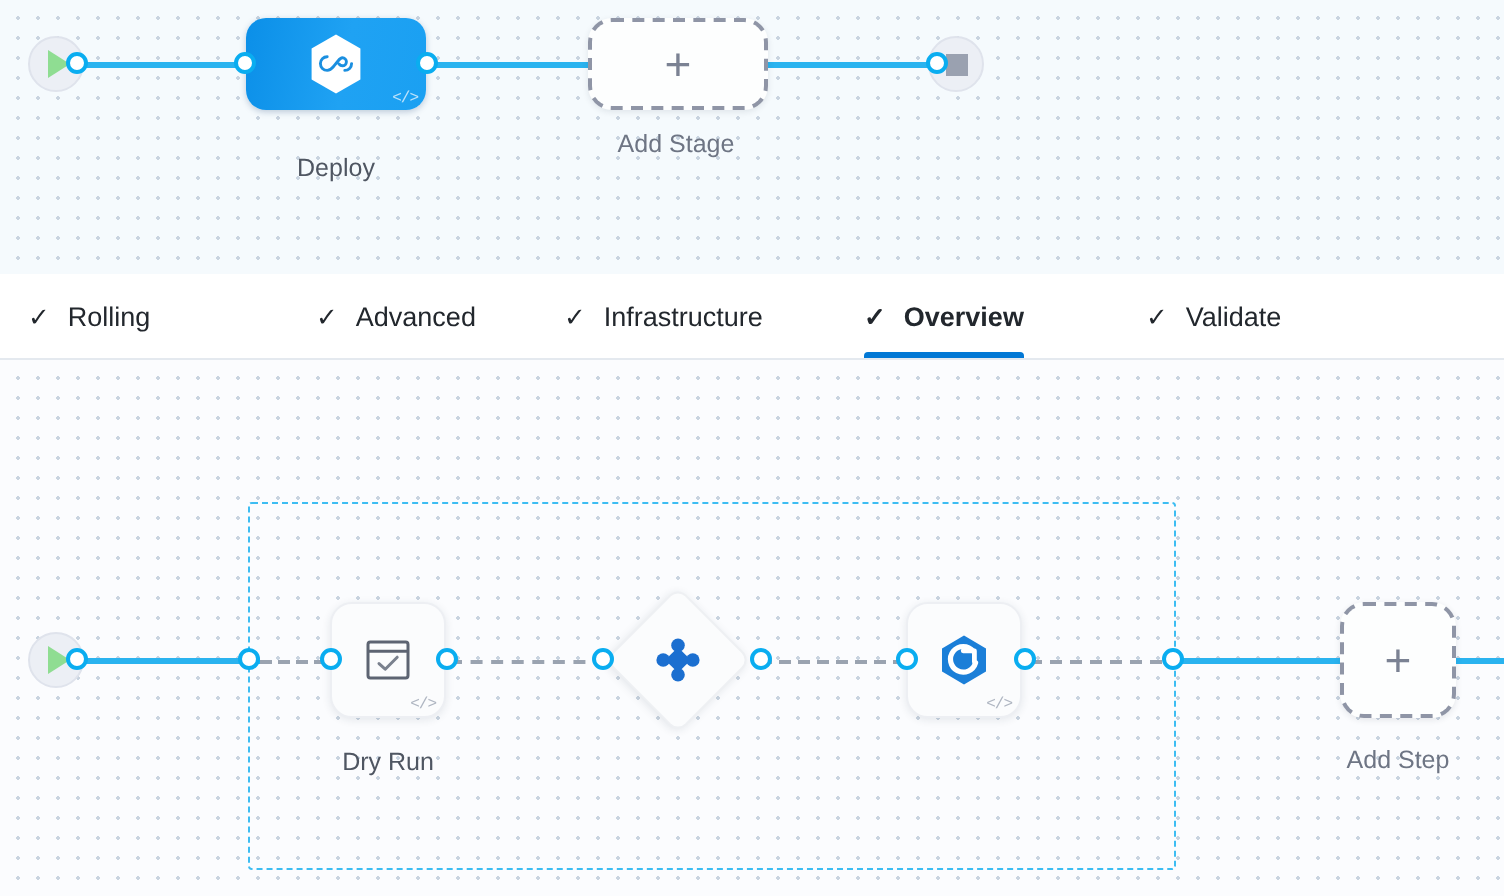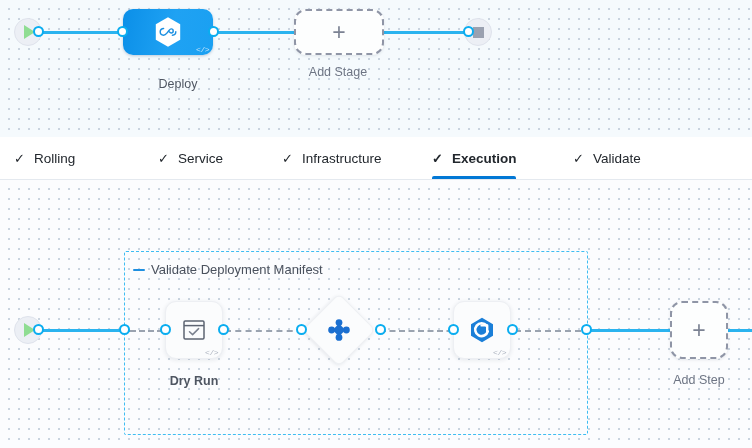--- a/index.html
+++ b/index.html
@@ -151,68 +151,64 @@
     <div class="stage-node stage-deploy" style="left:123px; top:9px;">
       <svg width="30" height="32" viewBox="0 0 30 32">
         <path d="M15 1.2 L27.2 8.2 L27.2 23.8 L15 30.8 L2.8 23.8 L2.8 8.2 Z" fill="#ffffff"></path>
         <path d="M10.6 12.4c-1.9 0-3.4 1.5-3.4 3.4s1.5 3.4 3.4 3.4c1.6 0 2.4-1 3.3-2.1l2.1-2.6c.8-1 1.3-1.6 2.2-1.6 1.1 0 2 .9 2 2s-.9 2-2 2c-.7 0-1.2-.3-1.7-.9" fill="none" stroke="#1b8fe0" stroke-width="1.45" stroke-linecap="round"></path>
         <path d="M19.4 19.2c1.9 0 3.4-1.5 3.4-3.4" fill="none" stroke="#1b8fe0" stroke-width="1.45" stroke-linecap="round"></path>
       </svg>
       <div class="code-badge on-blue">&lt;/&gt;</div>
     </div>
     <div class="port" style="left:117px; top:26px;"></div>
     <div class="port" style="left:208px; top:26px;"></div>
-    <div class="node-label" style="left:108px; top:76px; width:140px;">Deploy</div>
+    <div class="node-label" style="left:98px; top:76px; width:140px;">Deploy</div>
 
     <div class="stage-node stage-add" style="left:294px; top:9px;">
       <div class="plus-glyph">+</div>
     </div>
     <div class="node-label" style="left:268px; top:64px; width:140px; color:#6e7584;">Add Stage</div>
 
     <div class="port" style="left:463px; top:26px;"></div>
     <div class="terminal" style="left:464px; top:18px;">
       <div class="stop-sq"></div>
     </div>
   </div>
 
   <div id="tabbar">
     <div class="tab" style="left:14px;">
       <span class="tick">✓</span>
       <span>Rolling</span>
 
     </div>
     <div class="tab" style="left:158px;">
       <span class="tick">✓</span>
-      <span>Service</span>
+      <span>Advanced</span>
 
     </div>
     <div class="tab" style="left:282px;">
       <span class="tick">✓</span>
       <span>Infrastructure</span>
 
     </div>
     <div class="tab active" style="left:432px;">
       <span class="tick">✓</span>
-      <span>Execution</span>
+      <span>Overview</span>
       <span class="tab-underline"></span>
     </div>
     <div class="tab" style="left:573px;">
       <span class="tick">✓</span>
       <span>Validate</span>
 
     </div>
   </div>
 
   <div class="canvas" id="step-canvas">
 
     <div id="group-box" style="left:124px; top:71px; width:464px; height:184px;"></div>
-    <div id="group-title" style="left:133px; top:82px;">
-      <span class="collapse-dash"></span>
-      <span>Validate Deployment Manifest</span>
-    </div>
 
     <div class="edge-solid" style="left:36px; top:149px; width:94px;"></div>
     <div class="edge-dashed" style="left:130px; top:150px; width:42px;"></div>
     <div class="edge-dashed" style="left:225px; top:150px; width:78px;"></div>
     <div class="edge-dashed" style="left:380px; top:150px; width:82px;"></div>
     <div class="edge-dashed" style="left:515px; top:150px; width:76px;"></div>
     <div class="edge-solid" style="left:588px; top:149px; width:86px;"></div>
     <div class="edge-solid" style="left:728px; top:149px; width:24px;"></div>
 
     <div class="terminal" style="left:14px; top:136px;">
@@ -226,21 +222,21 @@
     <div class="step-node" style="left:165px; top:121px;">
       <svg width="26" height="26" viewBox="0 0 26 26">
         <rect x="3" y="4" width="20" height="18" rx="1.2" fill="none" stroke="#5d6472" stroke-width="1.5"></rect>
         <line x1="3" y1="8.6" x2="23" y2="8.6" stroke="#5d6472" stroke-width="1.5"></line>
         <path d="M8.5 14.8 L11.6 17.6 L17.6 11.6" fill="none" stroke="#7a818e" stroke-width="1.5" stroke-linecap="round" stroke-linejoin="round"></path>
       </svg>
       <div class="code-badge on-white">&lt;/&gt;</div>
     </div>
     <div class="port" style="left:160px; top:144px;"></div>
     <div class="port" style="left:218px; top:144px;"></div>
-    <div class="node-label" style="left:124px; top:193px; width:140px;font-weight:bold;">Dry Run</div>
+    <div class="node-label" style="left:124px; top:193px; width:140px;">Dry Run</div>
 
     <div class="step-diamond" style="left:313px; top:124px;"></div>
     <div class="diamond-icon" style="left:325px; top:136px;">
       <svg width="28" height="28" viewBox="0 0 28 28">
         <g fill="#1b6fd0">
           <circle cx="14" cy="6.6" r="3.4"></circle>
           <circle cx="21.4" cy="14" r="3.4"></circle>
           <circle cx="14" cy="21.4" r="3.4"></circle>
           <circle cx="6.6" cy="14" r="3.4"></circle>
         </g>

